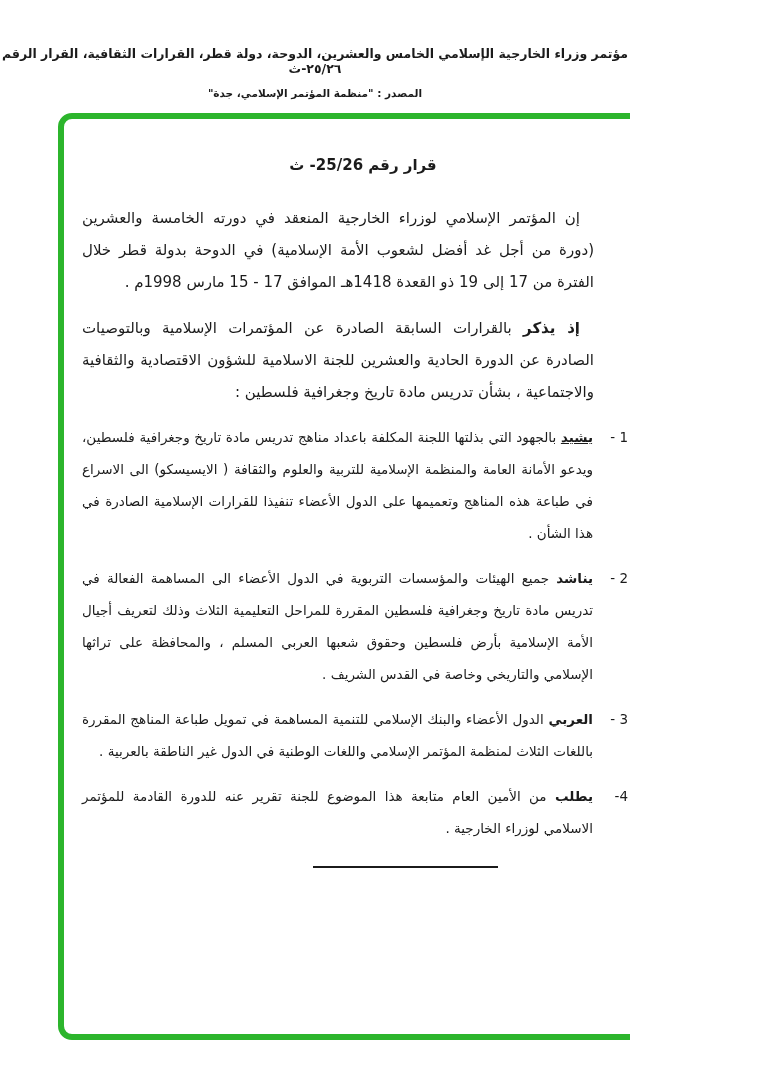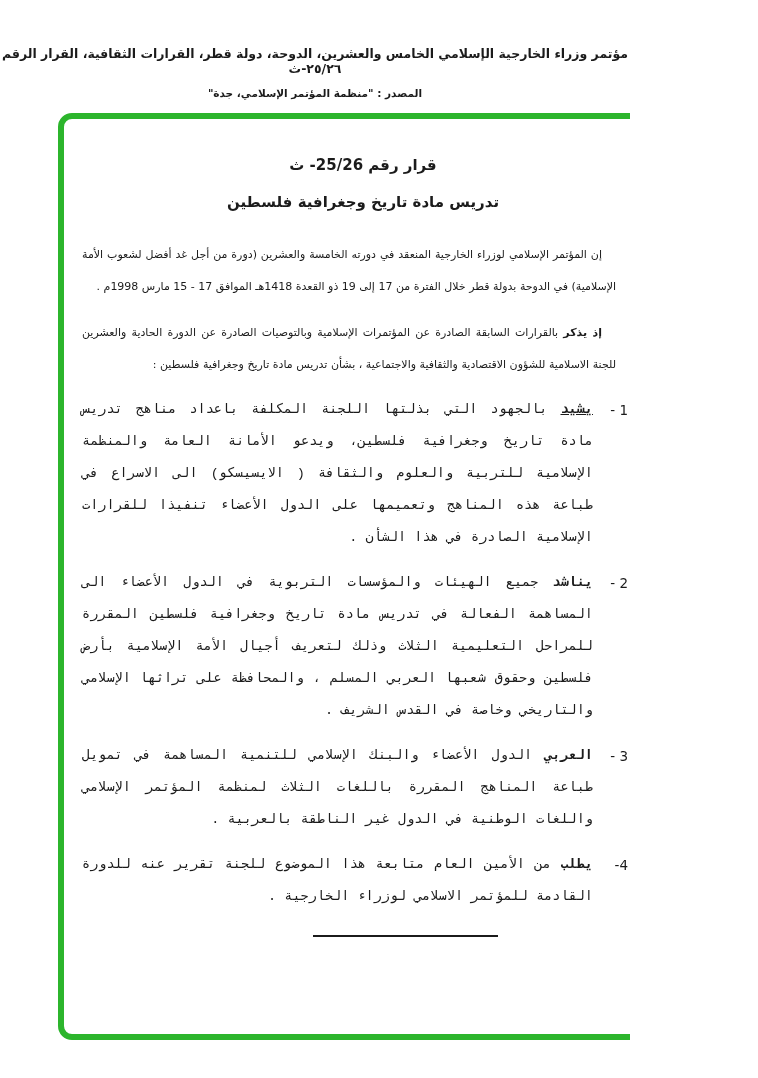--- a/index.html
+++ b/index.html
@@ -16,50 +16,49 @@
     box-sizing:border-box; border:6px solid #2cb52c; border-radius:14px; background:#fff;padding-left:22px;
   }
   .content {
     position:absolute; top:0; left:0; right:0; bottom:0;
     padding:28px 50px 0 18px; direction:rtl; box-sizing:border-box;
   }
   .title-block { text-align:center; font-weight:bold; font-size:15px; line-height:37px; }
   .t3 { letter-spacing:0.5px; }
 
   .para {
-    margin:0 28px 0 0; text-align:justify; text-align-last:right;
-    font-size:11px; line-height:32px;
+    margin:0 50px 0 0; text-align:justify; text-align-last:right;
+    font-size:15px; line-height:32px;
   }
   .p1 { margin-top:18px; text-indent:14px; }
   .p2 { margin-top:14px; text-indent:14px; }
   .lead { font-weight:bold; }
   .u { text-decoration:underline; }
 
   .item { display:flex; margin-top:13px; font-size:13.5px; line-height:32px; }
   .marker { flex:0 0 51px; box-sizing:border-box; text-align:right; padding-right:16px; white-space:nowrap; }
-  .itext { flex:1; text-align:justify; text-align-last:right;font-family:Liberation Mono, monospace; }
+  .itext { flex:1; text-align:justify; text-align-last:right; }
 
   .divider { width:185px; height:2px; background:#1b1b1b; margin:22px 146px 0 auto; }
 </style>
 </head>
 <body>
 
 <div class="page">
 
   <div class="page-header">
     <div class="hline1">مؤتمر وزراء الخارجية الإسلامي الخامس والعشرين، الدوحة، دولة قطر، القرارات الثقافية، القرار الرقم ٢٥/٢٦-ث</div>
     <div class="hline2">المصدر :  "منظمة المؤتمر الإسلامي، جدة"</div>
   </div>
 
   <div class="green-box">
     <div class="content">
 
       <div class="title-block">
         <div class="t1">قرار رقم 25/26- ث</div>
-        <div class="t3">تدريس مادة تاريخ وجغرافية فلسطين</div>
       </div>
 
       <p class="para p1"><span>إن المؤتمر الإسلامي لوزراء الخارجية المنعقد في دورته الخامسة والعشرين (دورة من أجل غد أفضل لشعوب الأمة الإسلامية) في الدوحة بدولة قطر خلال الفترة من 17 إلى 19 ذو القعدة 1418هـ الموافق ‎15 - 17 مارس 1998م .</span></p>
 
       <p class="para p2"><span class="lead">إذ يذكر</span><span> بالقرارات السابقة الصادرة عن المؤتمرات الإسلامية وبالتوصيات الصادرة عن الدورة الحادية والعشرين للجنة الاسلامية للشؤون الاقتصادية والثقافية والاجتماعية ، بشأن تدريس مادة تاريخ وجغرافية فلسطين :</span></p>
 
       <div class="item">
         <div class="marker">1 -</div>
         <div class="itext"><span class="lead u">يشيد</span><span> بالجهود التي بذلتها اللجنة المكلفة باعداد مناهج تدريس مادة تاريخ وجغرافية فلسطين، ويدعو الأمانة العامة والمنظمة الإسلامية للتربية والعلوم والثقافة ( الايسيسكو) الى الاسراع في طباعة هذه المناهج وتعميمها على الدول الأعضاء تنفيذا للقرارات الإسلامية الصادرة في هذا الشأن .</span></div>
       </div>

